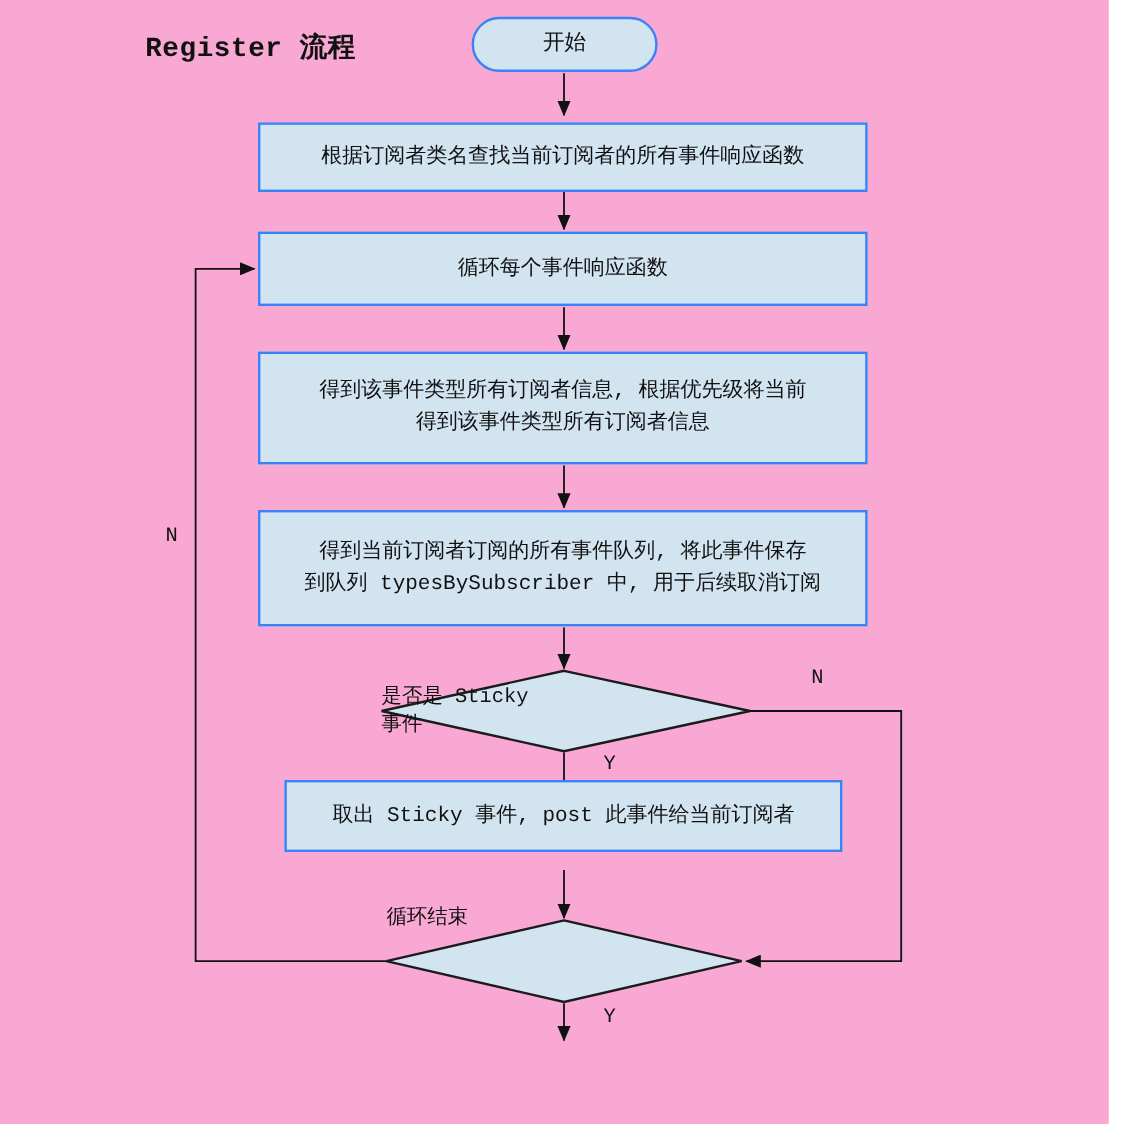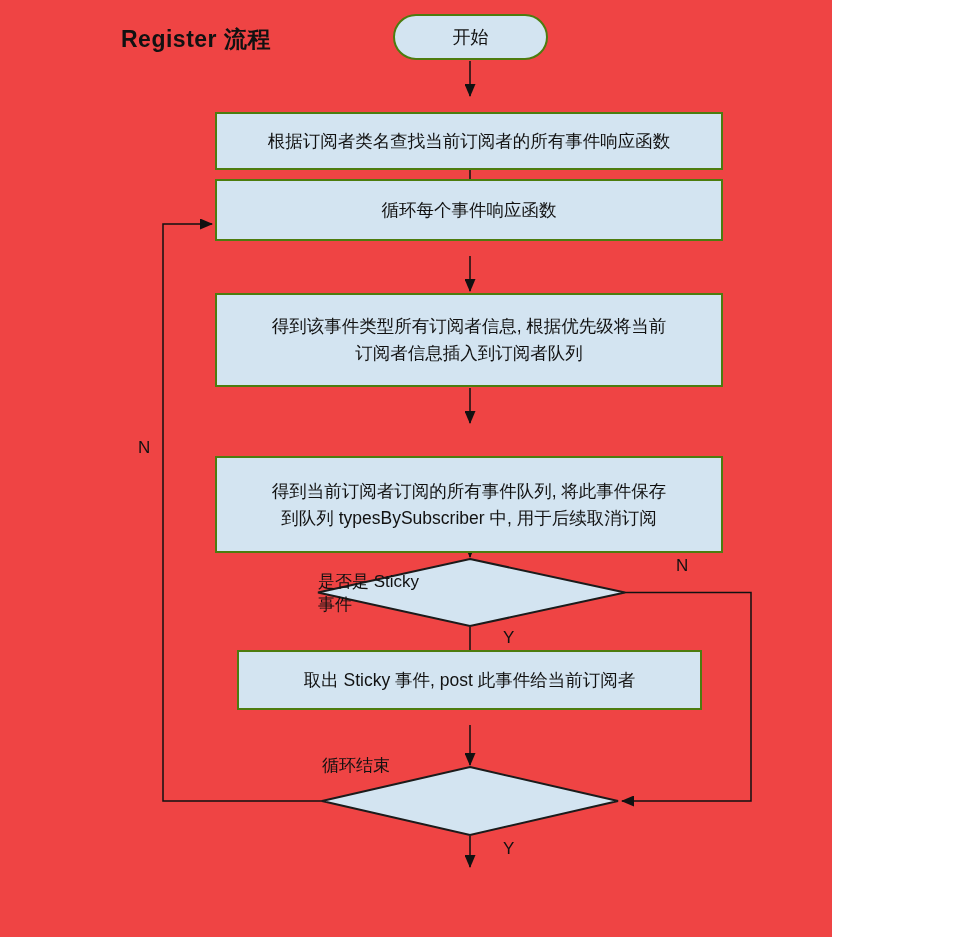--- a/index.html
+++ b/index.html
@@ -1,32 +1,32 @@
 <!DOCTYPE html>
 <html><head>
 <meta charset="utf-8">
 <style>
   html,body{margin:0;padding:0;background:#ffffff;}
   .canvas{
     position:relative;
-    width:832px;height:937px;
-    background:#ef4444;
-    font-family:Liberation Sans, sans-serif;
+    width:924px;height:937px;
+    background:#f9a8d4;
+    font-family:Liberation Mono, monospace;
     color:#111111;
     overflow:hidden;
   }
   svg.edges{position:absolute;left:0;top:0;width:956px;height:937px;}
   .title{
     position:absolute;left:121px;top:24px;
     font-size:23px;font-weight:bold;letter-spacing:0.5px;
   }
   .node{
     position:absolute;
     background:#d3e4f1;
-    border:2px solid #4d7c0f;
+    border:2px solid #3b82f6;
     box-sizing:border-box;
     display:flex;flex-direction:column;
     align-items:center;justify-content:center;
     font-size:17.5px;line-height:27px;
     text-align:center;
   }
   .oval{border-radius:24px;font-size:18px;}
   .diamond-label{
     position:absolute;background:transparent;border:none;
     display:flex;flex-direction:column;align-items:flex-start;justify-content:center;
@@ -62,34 +62,34 @@
     <path d="M322 801 L163 801 L163 224 L212 224" fill="none" stroke="#111111" stroke-width="1.5" marker-end="url(#arrow)"></path>
     <path d="M470 836 L470 867" fill="none" stroke="#111111" stroke-width="1.5" marker-end="url(#arrow)"></path>
   </svg>
 
   <div class="title">Register 流程</div>
 
   <div class="node oval" style="left:393px;top:14px;width:155px;height:46px;">
     <div>开始</div>
   </div>
 
-  <div class="node" style="left:215px;top:112px;width:508px;height:58px;">
+  <div class="node" style="left:215px;top:102px;width:508px;height:58px;">
     <div>根据订阅者类名查找当前订阅者的所有事件响应函数</div>
   </div>
 
-  <div class="node" style="left:215px;top:179px;width:508px;height:62px;">
+  <div class="node" style="left:215px;top:193px;width:508px;height:62px;">
     <div>循环每个事件响应函数</div>
   </div>
 
   <div class="node" style="left:215px;top:293px;width:508px;height:94px;">
     <div>得到该事件类型所有订阅者信息, 根据优先级将当前</div>
-    <div>订阅者信息插入到订阅者队列</div>
+    <div>得到该事件类型所有订阅者信息</div>
   </div>
 
-  <div class="node" style="left:215px;top:425px;width:508px;height:97px;margin-top:31px;">
+  <div class="node" style="left:215px;top:425px;width:508px;height:97px;">
     <div>得到当前订阅者订阅的所有事件队列, 将此事件保存</div>
     <div>到队列 typesBySubscriber 中, 用于后续取消订阅</div>
   </div>
 
   <div class="diamond-label" style="left:318px;top:559px;width:307px;height:67px;">
     <div>是否是 Sticky</div>
     <div>事件</div>
   </div>
 
   <div class="node" style="left:237px;top:650px;width:465px;height:60px;">

